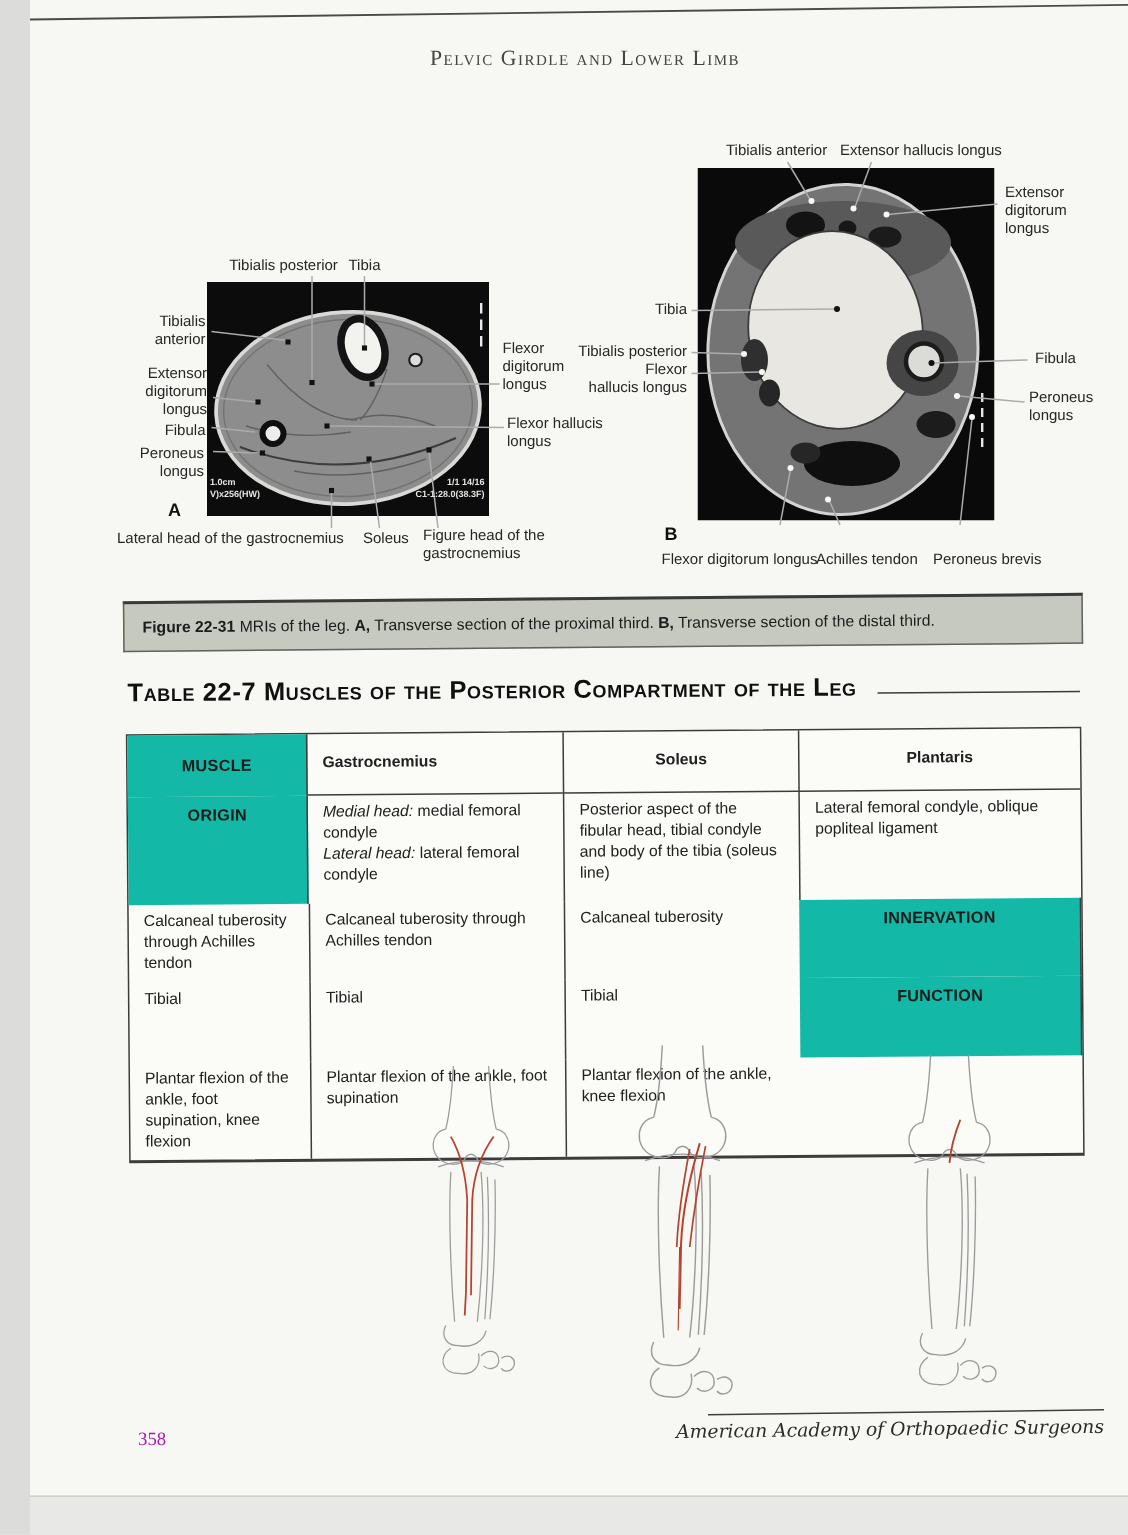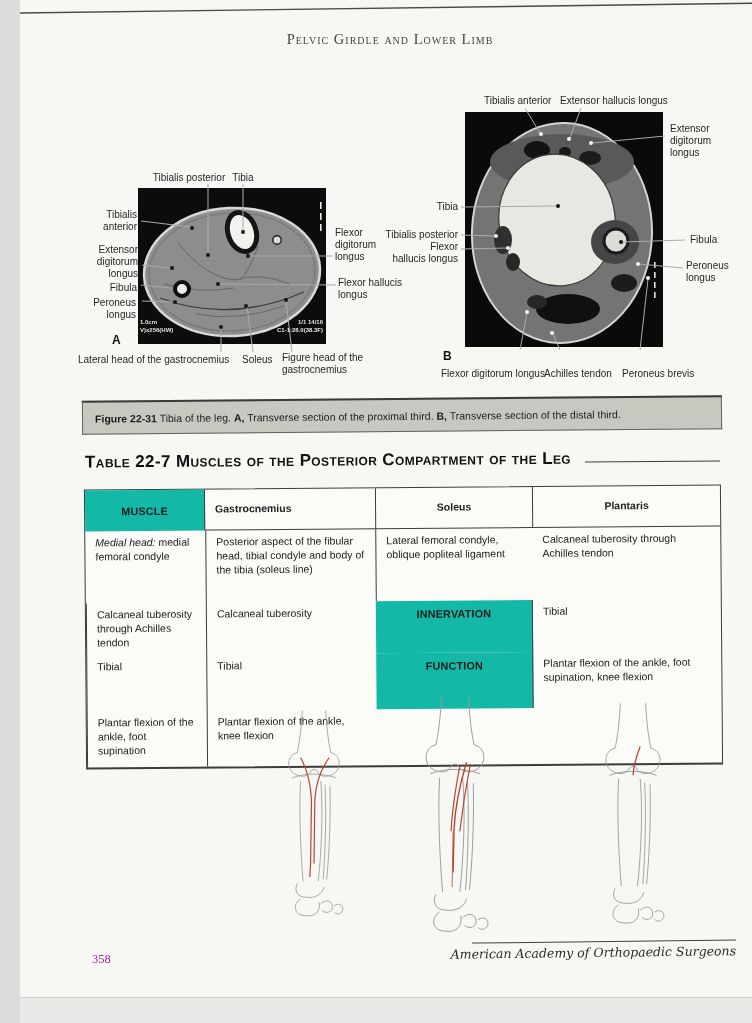--- a/index.html
+++ b/index.html
@@ -202,36 +202,38 @@
 hallucis longus</div>
     <div class="lbl nw" style="left:670px;top:146px">Fibula</div>
     <div class="lbl" style="left:666px;top:172px;width:62px">Peroneus longus</div>
     <div class="lbl nw" style="left:421px;top:280px">Flexor digitorum longus</div>
     <div class="lbl nw" style="left:524px;top:280px">Achilles tendon</div>
     <div class="lbl nw" style="left:602px;top:280px">Peroneus brevis</div>
     <div class="pletter" style="left:423px;top:261px">B</div>
   </div>
 
   <div class="caption">
-    <span><span class="b">Figure 22-31</span><span> Tibia of the leg. </span><span class="b">A,</span><span> Transverse section of the proximal third. </span><span class="b">B,</span><span> Transverse section of the distal third.</span></span>
+    <span><span class="b">Figure 22-31</span><span> MRIs of the leg. </span><span class="b">A,</span><span> Transverse section of the proximal third. </span><span class="b">B,</span><span> Transverse section of the distal third.</span></span>
   </div>
 
   <div class="table-title">
     <span>Table 22-7 Muscles of the Posterior Compartment of the Leg</span>
     <div class="title-rule"></div>
   </div>
 
   <div class="mtable">
     <div class="lab mid h-head">MUSCLE</div>
     <div class="cell head h-head">Gastrocnemius</div>
     <div class="cell head cen bl h-head">Soleus</div>
     <div class="cell head cen bl h-head">Plantaris</div>
 
+    <div class="lab top h-origin">ORIGIN</div>
     <div class="cell h-origin">
       <span class="seg"><span class="i">Medial head:</span><span> medial femoral condyle</span></span>
+      <span class="seg"><span class="i">Lateral head:</span><span> lateral femoral condyle</span></span>
     </div>
     <div class="cell bl h-origin">Posterior aspect of the fibular head, tibial condyle and body of the tibia (soleus line)</div>
     <div class="cell bl h-origin">Lateral femoral condyle, oblique popliteal ligament</div>
 
     <div class="cell h-ins">Calcaneal tuberosity through Achilles tendon</div>
     <div class="cell bl h-ins">Calcaneal tuberosity through Achilles tendon</div>
     <div class="cell bl h-ins">Calcaneal tuberosity</div>
 
     <div class="lab top h-inn">INNERVATION</div>
     <div class="cell h-inn">Tibial</div>

